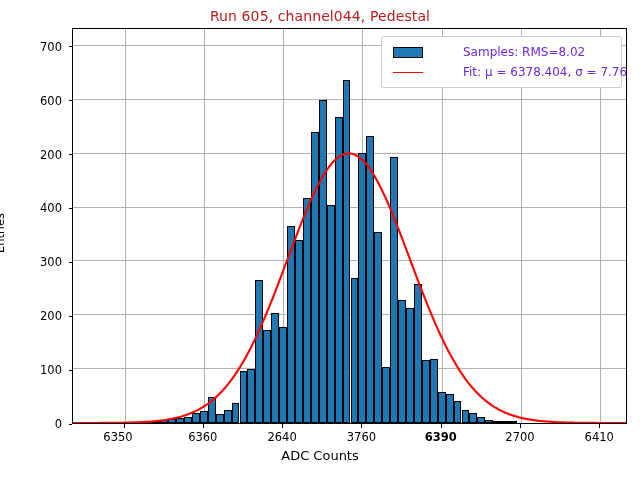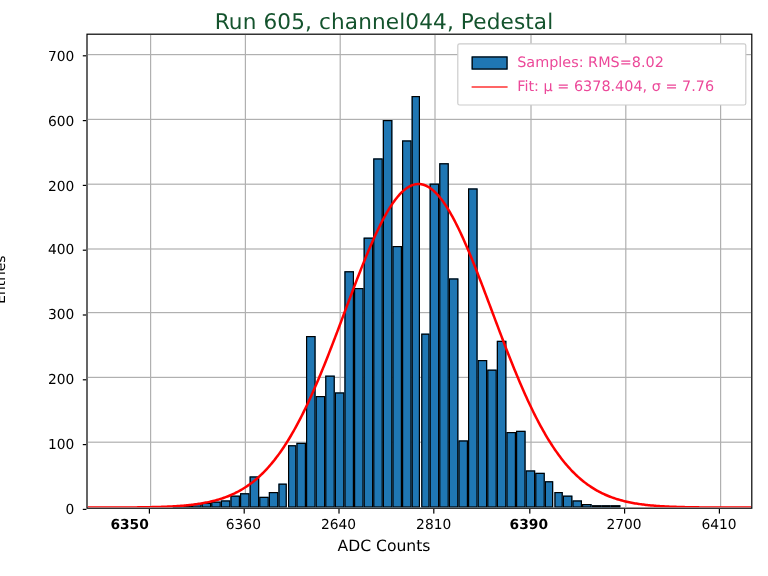--- a/index.html
+++ b/index.html
@@ -18,22 +18,22 @@
     width: 640px;
     height: 480px;
     background: #ffffff;
   }
   #chart-title {
     position: absolute;
     left: 0;
     top: 8px;
     width: 640px;
     text-align: center;
-    font-size: 18px;
-    color: #14532d;
+    font-size: 14px;
+    color: #b91c1c;
     letter-spacing: 0.1px;
   }
   #plot-area {
     position: absolute;
     left: 72px;
     top: 28px;
     width: 555px;
     height: 396px;
     border: 1.1px solid #000000;
     box-sizing: border-box;
@@ -146,22 +146,23 @@
   }
   .legend-swatch-line {
     width: 30px;
     height: 0;
     border-top: 1.6px solid #ff0000;
     margin: 0 8px 0 5px;
     flex: none;
   }
   .legend-text {
     font-size: 12px;
-    color: #ec4899;
+    color: #6d28d9;
     white-space: nowrap;
+    margin-left: 32px;
   }
 </style>
 </head>
 <body>
 
 <div id="figure">
 
   <div id="chart-title">Run 605, channel044, Pedestal</div>
 
   <div id="ylabel">Entries</div>
@@ -171,24 +172,24 @@
       <div class="ytick-label" style="top: 424px; left: 0px;">0</div>
       <div class="ytick-label" style="top: 370.122px; left: 0px;">100</div>
       <div class="ytick-label" style="top: 316.245px; left: 0px;">200</div>
       <div class="ytick-label" style="top: 262.367px; left: 0px;">300</div>
       <div class="ytick-label" style="top: 208.49px; left: 0px;">400</div>
       <div class="ytick-label" style="top: 154.612px; left: 0px;">200</div>
       <div class="ytick-label" style="top: 100.735px; left: 0px;">600</div>
       <div class="ytick-label" style="top: 46.8571px; left: 0px;">700</div>
     </div>
   <div id="xtick-labels">
-      <div class="xtick-label" style="left: 108px; font-weight: bold;">6350</div>
+      <div class="xtick-label" style="left: 118px;">6350</div>
       <div class="xtick-label" style="left: 202.821px;">6360</div>
       <div class="xtick-label" style="left: 282.107px;">2640</div>
-      <div class="xtick-label" style="left: 361.393px;">2810</div>
+      <div class="xtick-label" style="left: 361.393px;">3760</div>
       <div class="xtick-label" style="left: 440.679px; font-weight: bold;">6390</div>
       <div class="xtick-label" style="left: 519.964px;">2700</div>
       <div class="xtick-label" style="left: 599.25px;">6410</div>
     </div>
   <div id="tick-marks">
       <div class="ytick-mark" style="top: 423.5px; left: 68.5px;"></div>
       <div class="ytick-mark" style="top: 369.622px; left: 68.5px;"></div>
       <div class="ytick-mark" style="top: 315.745px; left: 68.5px;"></div>
       <div class="ytick-mark" style="top: 261.867px; left: 68.5px;"></div>
       <div class="ytick-mark" style="top: 207.99px; left: 68.5px;"></div>

